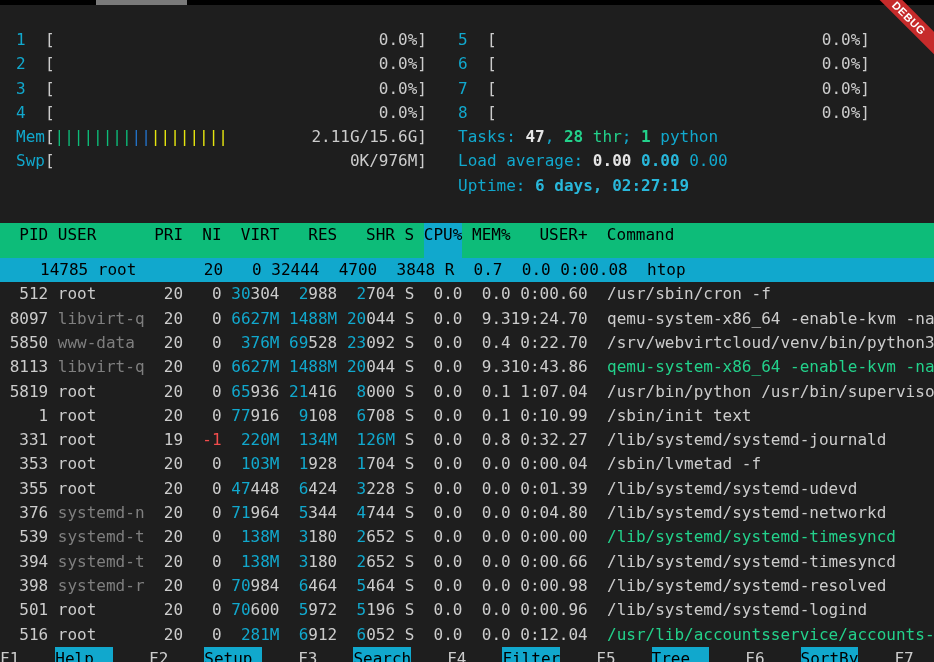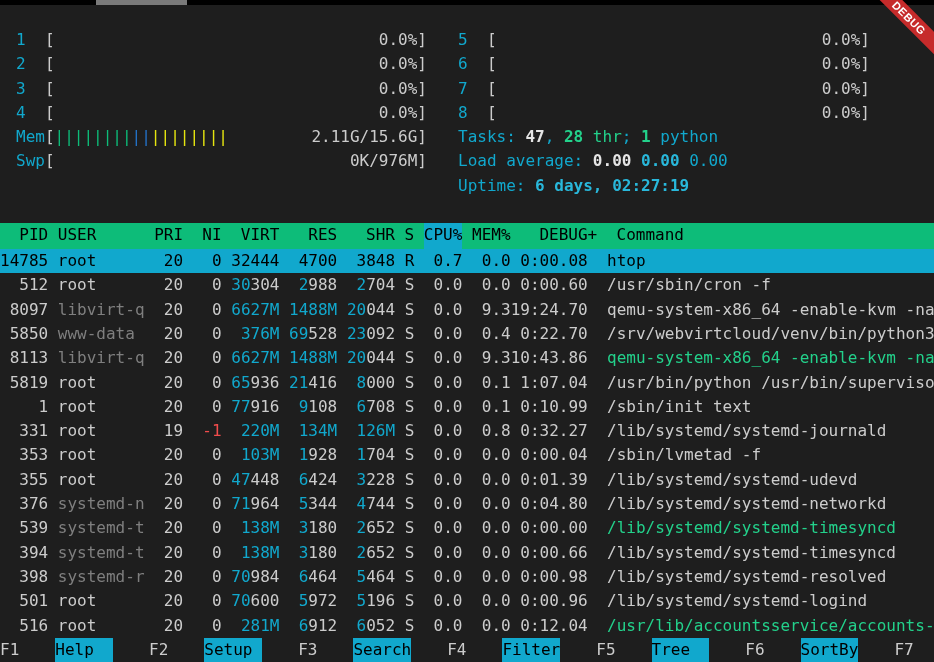--- a/index.html
+++ b/index.html
@@ -30,26 +30,26 @@
   .c-dim{color:var(--dim,#7f7f7f);}
   .c-cyan{color:var(--cyan,#11a8cd);}
   .c-bcyan{color:var(--cyan_bright,#29b8db);}
   .c-green{color:var(--green_bright,#23d18b);}
   .c-bgreen{color:var(--green_bright,#23d18b);}
   .c-red{color:var(--red,#f14c4c);}
   .c-bright{color:var(--bright,#e5e5e5);}
   .b{font-weight:bold;}
   
   .table-area{margin-top:25px;}
-  .thead{display:flex;height:26px;line-height:24.3px;white-space:pre;
+  .thead{display:flex;height:35px;line-height:24.3px;white-space:pre;
          background:var(--header_green,#0dbc79);color:#000;}
   .th-sort{background:var(--cyan,#11a8cd);}
   .th-fill{flex:1;}
   .prow{height:24.3px;line-height:24.3px;white-space:pre;overflow:hidden;}
-  .prow.selected{background:var(--cyan,#11a8cd);}
+  .prow.selected{background:var(--cyan,#11a8cd);padding-left:40px;}
   .prow.selected span{color:#000 !important;}
   
   .fkeys{display:flex;height:24.3px;line-height:24.3px;white-space:pre;gap:36px;}
   .fk-key{color:var(--fg,#cccccc);flex:none;}
   .fk-label{background:var(--cyan,#11a8cd);color:#000;flex:none;}
   .fk-label.fill{flex:1;font-style:italic;}
 </style>
 </head>
 <body>
 
@@ -82,21 +82,21 @@
         <div class="meter-line"><span class="cap">8</span><span class="br">[</span><span class="inner"><span class="spacer"></span><span class="mval">0.0%</span></span><span class="br">]</span></div>
       </div>
     <div class="stat-line"><span class="c-cyan">Tasks: </span><span class="b c-bright">47</span><span class="c-cyan">, </span><span class="b c-bgreen">28</span><span class="c-bgreen"> thr</span><span class="c-cyan">; </span><span class="b c-bgreen">1</span><span class="c-cyan"> python</span></div>
     <div class="stat-line"><span class="c-cyan">Load average: </span><span class="b c-bright">0.00 </span><span class="b c-bcyan">0.00 </span><span class="c-cyan">0.00</span></div>
     <div class="stat-line"><span class="c-cyan">Uptime: </span><span class="b c-bcyan">6 days, 02:27:19</span></div>
   </div>
 </div>
 
 <div class="table-area">
   <div class="thead">
-    <span class="th-seg">  PID USER      PRI  NI  VIRT   RES   SHR S </span><span class="th-sort">CPU%</span><span class="th-seg th-fill"> MEM%   DEBUG+  Command</span>
+    <span class="th-seg">  PID USER      PRI  NI  VIRT   RES   SHR S </span><span class="th-sort">CPU%</span><span class="th-seg th-fill"> MEM%   USER+  Command</span>
   </div>
   <div id="process-rows">
       <div class="prow selected"><span class="c-fg">14785</span> <span class="c-fg">root     </span> <span class="c-fg"> 20</span> <span class="c-fg">  0</span> <span class="c-cyan">32</span><span class="c-fg">444</span> <span class="c-cyan"> 4</span><span class="c-fg">700</span> <span class="c-cyan"> 3</span><span class="c-fg">848</span> <span class="c-fg">R</span> <span class="c-fg"> 0.7</span> <span class="c-fg"> 0.0</span><span class="c-fg"> 0:00.08</span>  <span class="c-fg">htop</span></div>
       <div class="prow"><span class="c-fg">  512</span> <span class="c-fg">root     </span> <span class="c-fg"> 20</span> <span class="c-fg">  0</span> <span class="c-cyan">30</span><span class="c-fg">304</span> <span class="c-cyan"> 2</span><span class="c-fg">988</span> <span class="c-cyan"> 2</span><span class="c-fg">704</span> <span class="c-fg">S</span> <span class="c-fg"> 0.0</span> <span class="c-fg"> 0.0</span><span class="c-fg"> 0:00.60</span>  <span class="c-fg">/usr/sbin/cron -f</span></div>
       <div class="prow"><span class="c-fg"> 8097</span> <span class="c-dim">libvirt-q</span> <span class="c-fg"> 20</span> <span class="c-fg">  0</span> <span class="c-cyan">6627M</span><span class="c-fg"></span> <span class="c-cyan">1488M</span><span class="c-fg"></span> <span class="c-cyan">20</span><span class="c-fg">044</span> <span class="c-fg">S</span> <span class="c-fg"> 0.0</span> <span class="c-fg"> 9.3</span><span class="c-fg">19:24.70</span>  <span class="c-fg">qemu-system-x86_64 -enable-kvm -na</span></div>
       <div class="prow"><span class="c-fg"> 5850</span> <span class="c-dim">www-data </span> <span class="c-fg"> 20</span> <span class="c-fg">  0</span> <span class="c-cyan"> 376M</span><span class="c-fg"></span> <span class="c-cyan">69</span><span class="c-fg">528</span> <span class="c-cyan">23</span><span class="c-fg">092</span> <span class="c-fg">S</span> <span class="c-fg"> 0.0</span> <span class="c-fg"> 0.4</span><span class="c-fg"> 0:22.70</span>  <span class="c-fg">/srv/webvirtcloud/venv/bin/python3</span></div>
       <div class="prow"><span class="c-fg"> 8113</span> <span class="c-dim">libvirt-q</span> <span class="c-fg"> 20</span> <span class="c-fg">  0</span> <span class="c-cyan">6627M</span><span class="c-fg"></span> <span class="c-cyan">1488M</span><span class="c-fg"></span> <span class="c-cyan">20</span><span class="c-fg">044</span> <span class="c-fg">S</span> <span class="c-fg"> 0.0</span> <span class="c-fg"> 9.3</span><span class="c-fg">10:43.86</span>  <span class="c-green">qemu-system-x86_64 -enable-kvm -na</span></div>
       <div class="prow"><span class="c-fg"> 5819</span> <span class="c-fg">root     </span> <span class="c-fg"> 20</span> <span class="c-fg">  0</span> <span class="c-cyan">65</span><span class="c-fg">936</span> <span class="c-cyan">21</span><span class="c-fg">416</span> <span class="c-cyan"> 8</span><span class="c-fg">000</span> <span class="c-fg">S</span> <span class="c-fg"> 0.0</span> <span class="c-fg"> 0.1</span><span class="c-fg"> 1:07.04</span>  <span class="c-fg">/usr/bin/python /usr/bin/superviso</span></div>
       <div class="prow"><span class="c-fg">    1</span> <span class="c-fg">root     </span> <span class="c-fg"> 20</span> <span class="c-fg">  0</span> <span class="c-cyan">77</span><span class="c-fg">916</span> <span class="c-cyan"> 9</span><span class="c-fg">108</span> <span class="c-cyan"> 6</span><span class="c-fg">708</span> <span class="c-fg">S</span> <span class="c-fg"> 0.0</span> <span class="c-fg"> 0.1</span><span class="c-fg"> 0:10.99</span>  <span class="c-fg">/sbin/init text</span></div>
       <div class="prow"><span class="c-fg">  331</span> <span class="c-fg">root     </span> <span class="c-fg"> 19</span> <span class="c-red"> -1</span> <span class="c-cyan"> 220M</span><span class="c-fg"></span> <span class="c-cyan"> 134M</span><span class="c-fg"></span> <span class="c-cyan"> 126M</span><span class="c-fg"></span> <span class="c-fg">S</span> <span class="c-fg"> 0.0</span> <span class="c-fg"> 0.8</span><span class="c-fg"> 0:32.27</span>  <span class="c-fg">/lib/systemd/systemd-journald</span></div>

